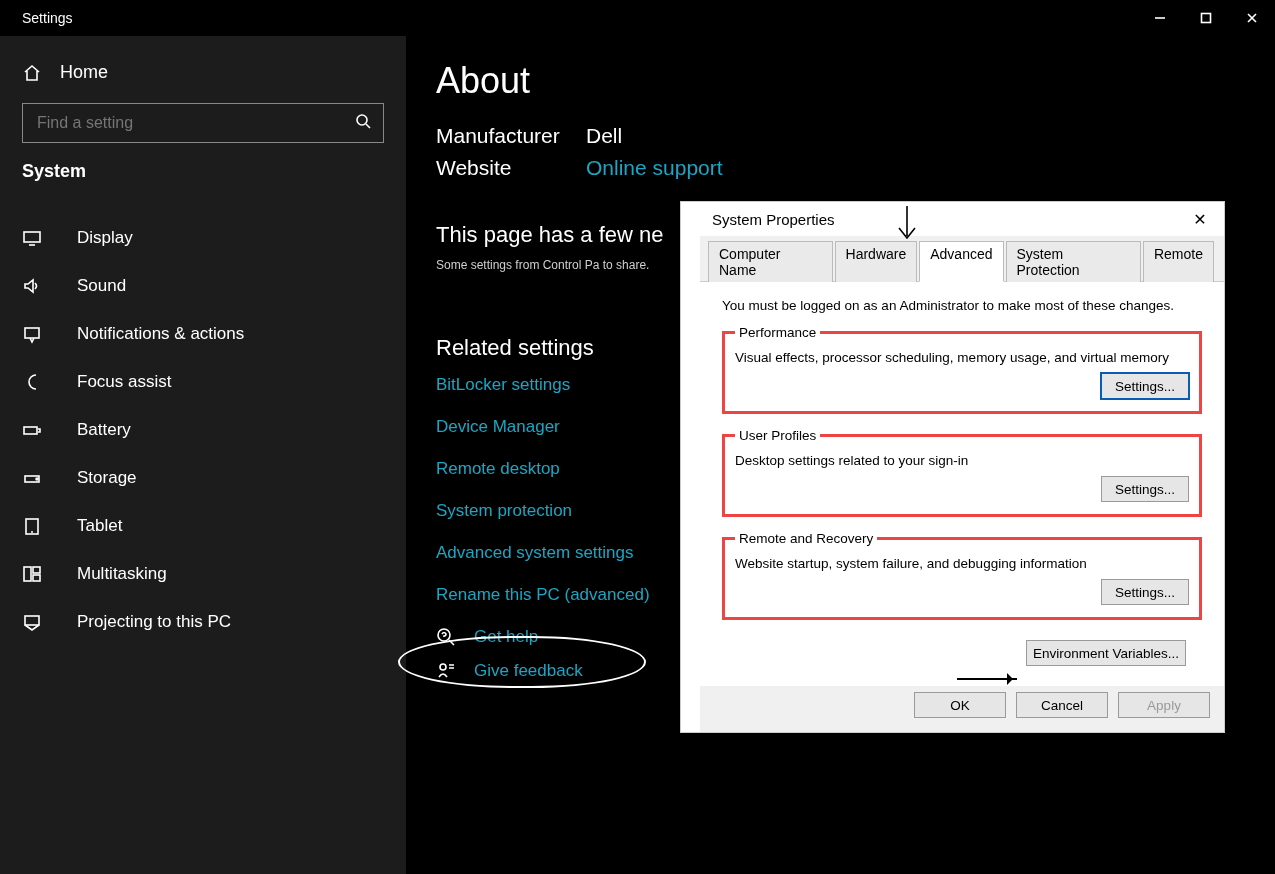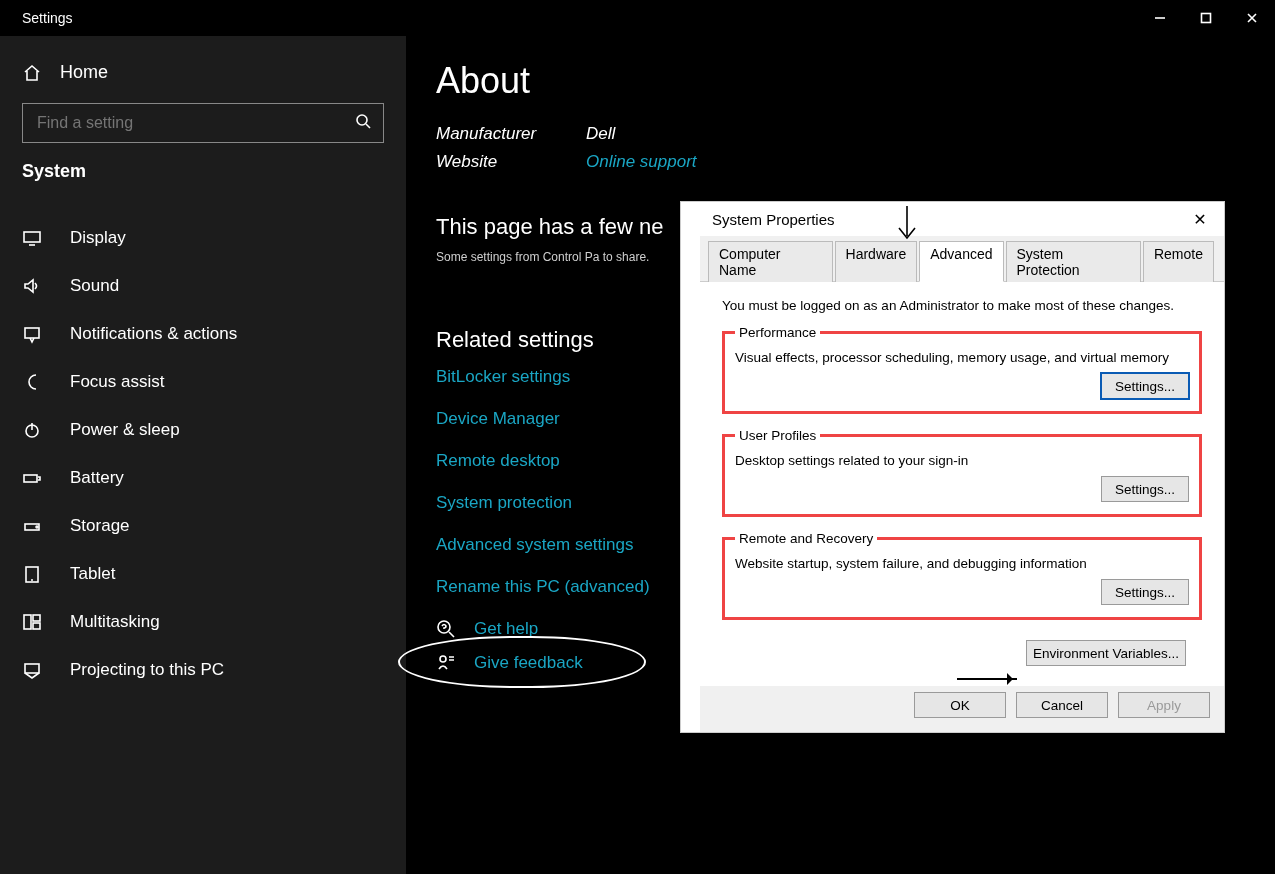--- a/index.html
+++ b/index.html
@@ -8,25 +8,25 @@
     .titlebar-left { padding-left:22px; font-size:14px; color:#fff; }
     .titlebar-right { display:flex; }
     .titlebar-right .cap { width:46px; height:36px; display:flex; justify-content:center; align-items:center; font-size:12px; color:#aaa; }
     .shell { display:flex; height:calc(100% - 36px); }
     .sidebar { width:406px; background:#1c1c1c; padding-top:18px; }
     .home { display:flex; align-items:center; gap:18px; padding:8px 22px 20px; font-size:18px; }
     .search-wrap { margin:0 22px 18px; border:1px solid #888; height:40px; display:flex; align-items:center; justify-content:space-between; padding:0 12px 0 14px; }
     .search-wrap input { background:transparent; border:none; outline:none; color:#f97316; font-size:16px; width:100%; }
     .cat { font-weight:600; font-size:18px; padding:0 22px 14px; }
     .nav { margin-top:18px; }
-    .nav .item { display:flex; align-items:center; gap:28px; padding:14px 22px; font-size:17px; }
+    .nav .item { display:flex; align-items:center; gap:35px; padding:14px 22px; font-size:17px; }
     .icon-slot { width:20px; height:20px; display:flex; align-items:center; justify-content:center; }
     .main { flex:1; background:#000; padding:24px 30px; position:relative; }
     .page-title { font-size:36px; font-weight:300; margin-bottom:22px; }
-    .kv { display:flex; margin-bottom:8px; font-size:17px;font-style:italic; }
+    .kv { display:flex; margin-bottom:8px; font-size:21px; }
     .kv .k { width:150px; color:#fff; }
     .kv .v-link { color:#1aa6c4; }
     .few-h { font-size:22px; margin-top:42px; margin-bottom:8px; }
     .few-p { color:#cfcfcf; font-size:12px; line-height:1.55; max-width:260px; }
     .related-h { font-size:22px; margin-top:60px; margin-bottom:14px; }
     .rel-link { color:#1aa6c4; font-size:17px; margin-bottom:22px; display:block; }
     .help-row { display:flex; align-items:center; gap:18px; margin-top:14px; }
     .help-row .t { color:#1aa6c4; font-size:17px; }
     .circle-annot { position:absolute; border:2px solid #fff; border-radius:48%/52%; }
     .dialog { position:absolute; width:545px; background:#fff; color:#000; border:1px solid #ccc; box-shadow:0 6px 24px rgba(0,0,0,.6);padding-left:19px; }
@@ -126,29 +126,20 @@
           <span class="icon-slot">
             <svg width="20" height="20" viewBox="0 0 20 20">
               <path d="M14 3 A7 7 0 1 0 14 17 A5 5 0 0 1 14 3 Z"></path>
             </svg>
           </span>
           <span>Focus assist</span>
         </div>
       <div class="item">
           <span class="icon-slot">
             <svg width="20" height="20" viewBox="0 0 20 20">
-              <circle cx="10" cy="11" r="6"></circle>
-              <path d="M10 3 V10"></path>
-            </svg>
-          </span>
-          <span>Power &amp; sleep</span>
-        </div>
-      <div class="item">
-          <span class="icon-slot">
-            <svg width="20" height="20" viewBox="0 0 20 20">
               <rect x="2" y="7" width="13" height="7"></rect>
               <path d="M16 9 H18 V12 H16"></path>
             </svg>
           </span>
           <span>Battery</span>
         </div>
       <div class="item">
           <span class="icon-slot">
             <svg width="20" height="20" viewBox="0 0 20 20">
               <rect x="3" y="8" width="14" height="6"></rect>

